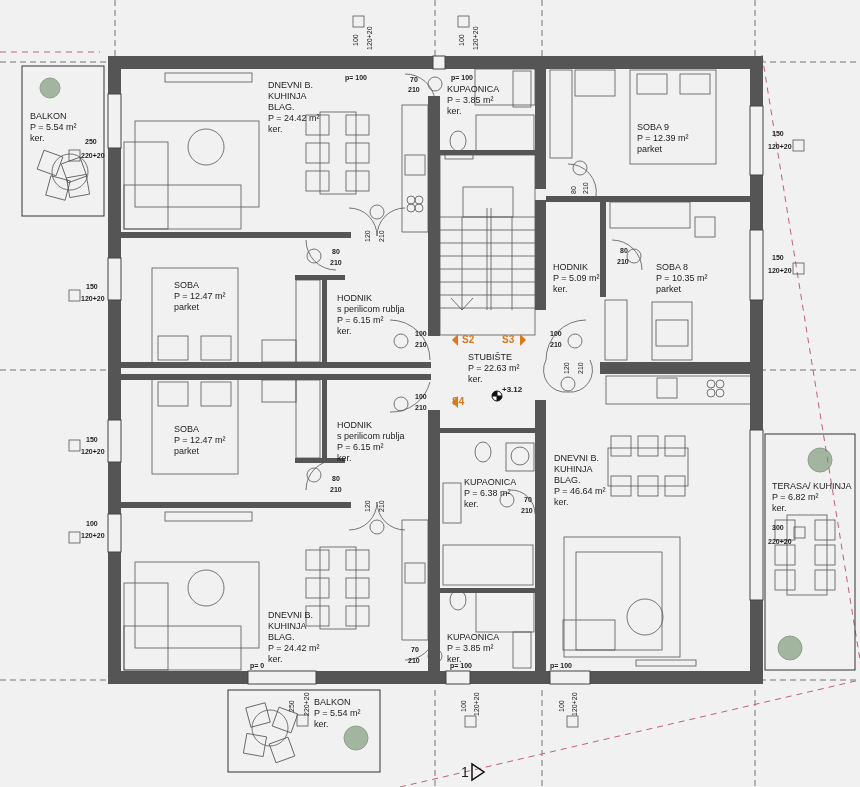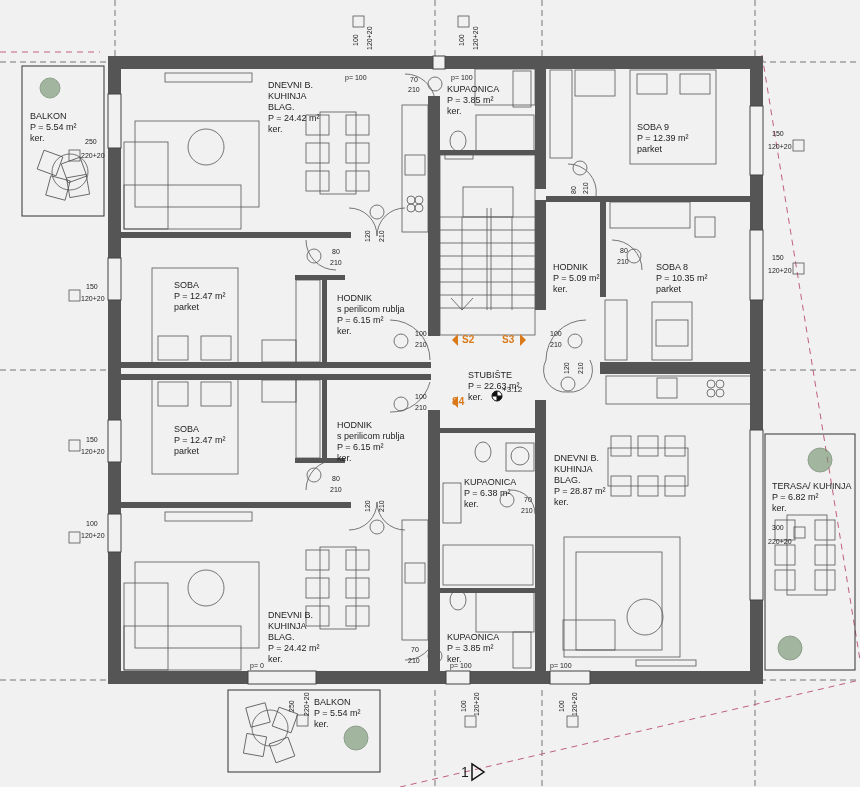--- a/index.html
+++ b/index.html
@@ -1,19 +1,19 @@
 <!DOCTYPE html>
 <html><head>
 <meta charset="utf-8">
 <style>
   html,body{margin:0;padding:0;background:#f1f1f1;}
   body{width:860px;height:787px;overflow:hidden;position:relative;font-family:"Liberation Sans",sans-serif;color:#222;}
   #plan{position:absolute;left:0;top:0;width:860px;height:787px;}
   .lbl{position:absolute;font-size:9px;line-height:11px;color:#1d1d1d;white-space:pre;}
-  .dim{position:absolute;font-size:7px;line-height:8px;color:#222;}
+  .dim{position:absolute;font-size:7px;line-height:8px;color:#222;font-weight:bold;}
   .vdim{position:absolute;font-size:7px;color:#222;transform:rotate(-90deg);transform-origin:left top;white-space:nowrap;}
   .stair{position:absolute;font-size:10px;font-weight:bold;color:#d9791a;}
   .arrow{position:absolute;width:0;height:0;}
   .arrow.l{border-top:6px solid transparent;border-bottom:6px solid transparent;border-right:6px solid #d9791a;}
   .arrow.r{border-top:6px solid transparent;border-bottom:6px solid transparent;border-left:6px solid #d9791a;}
 </style>
 </head>
 <body>
 
 <div id="plan">
@@ -305,28 +305,28 @@
   <div class="lbl" style="left:268px;top:80px"><div>DNEVNI B.
 KUHINJA
 BLAG.</div><div>P = 24.42 m²</div><div>ker.</div></div>
   <div class="lbl" style="left:447px;top:84px"><div>KUPAONICA</div><div>P = 3.85 m²</div><div>ker.</div></div>
   <div class="lbl" style="left:637px;top:122px"><div>SOBA 9</div><div>P = 12.39 m²</div><div>parket</div></div>
   <div class="lbl" style="left:174px;top:280px"><div>SOBA</div><div>P = 12.47 m²</div><div>parket</div></div>
   <div class="lbl" style="left:337px;top:293px"><div>HODNIK
 s perilicom rublja</div><div>P = 6.15 m²</div><div>ker.</div></div>
   <div class="lbl" style="left:553px;top:262px"><div>HODNIK</div><div>P = 5.09 m²</div><div>ker.</div></div>
   <div class="lbl" style="left:656px;top:262px"><div>SOBA 8</div><div>P = 10.35 m²</div><div>parket</div></div>
-  <div class="lbl" style="left:468px;top:370px"><div>STUBIŠTE</div><div>P = 22.63 m²</div><div>ker.</div></div>
+  <div class="lbl" style="left:468px;top:352px"><div>STUBIŠTE</div><div>P = 22.63 m²</div><div>ker.</div></div>
   <div class="lbl" style="left:174px;top:424px"><div>SOBA</div><div>P = 12.47 m²</div><div>parket</div></div>
   <div class="lbl" style="left:337px;top:420px"><div>HODNIK
 s perilicom rublja</div><div>P = 6.15 m²</div><div>ker.</div></div>
   <div class="lbl" style="left:464px;top:477px"><div>KUPAONICA</div><div>P = 6.38 m²</div><div>ker.</div></div>
   <div class="lbl" style="left:554px;top:453px"><div>DNEVNI B.
 KUHINJA
-BLAG.</div><div>P = 28.87 m²</div><div>ker.</div></div>
+BLAG.</div><div>P = 46.64 m²</div><div>ker.</div></div>
   <div class="lbl" style="left:772px;top:481px"><div>TERASA/ KUHINJA</div><div>P = 6.82 m²</div><div>ker.</div></div>
   <div class="lbl" style="left:268px;top:610px"><div>DNEVNI B.
 KUHINJA
 BLAG.</div><div>P = 24.42 m²</div><div>ker.</div></div>
   <div class="lbl" style="left:447px;top:632px"><div>KUPAONICA</div><div>P = 3.85 m²</div><div>ker.</div></div>
   <div class="lbl" style="left:314px;top:697px"><div>BALKON</div><div>P = 5.54 m²</div><div>ker.</div></div>
 
   <div class="dim" style="left:345px;top:74px">p= 100</div>
   <div class="dim" style="left:451px;top:74px">p= 100</div>
   <div class="dim" style="left:250px;top:662px">p= 0</div>

